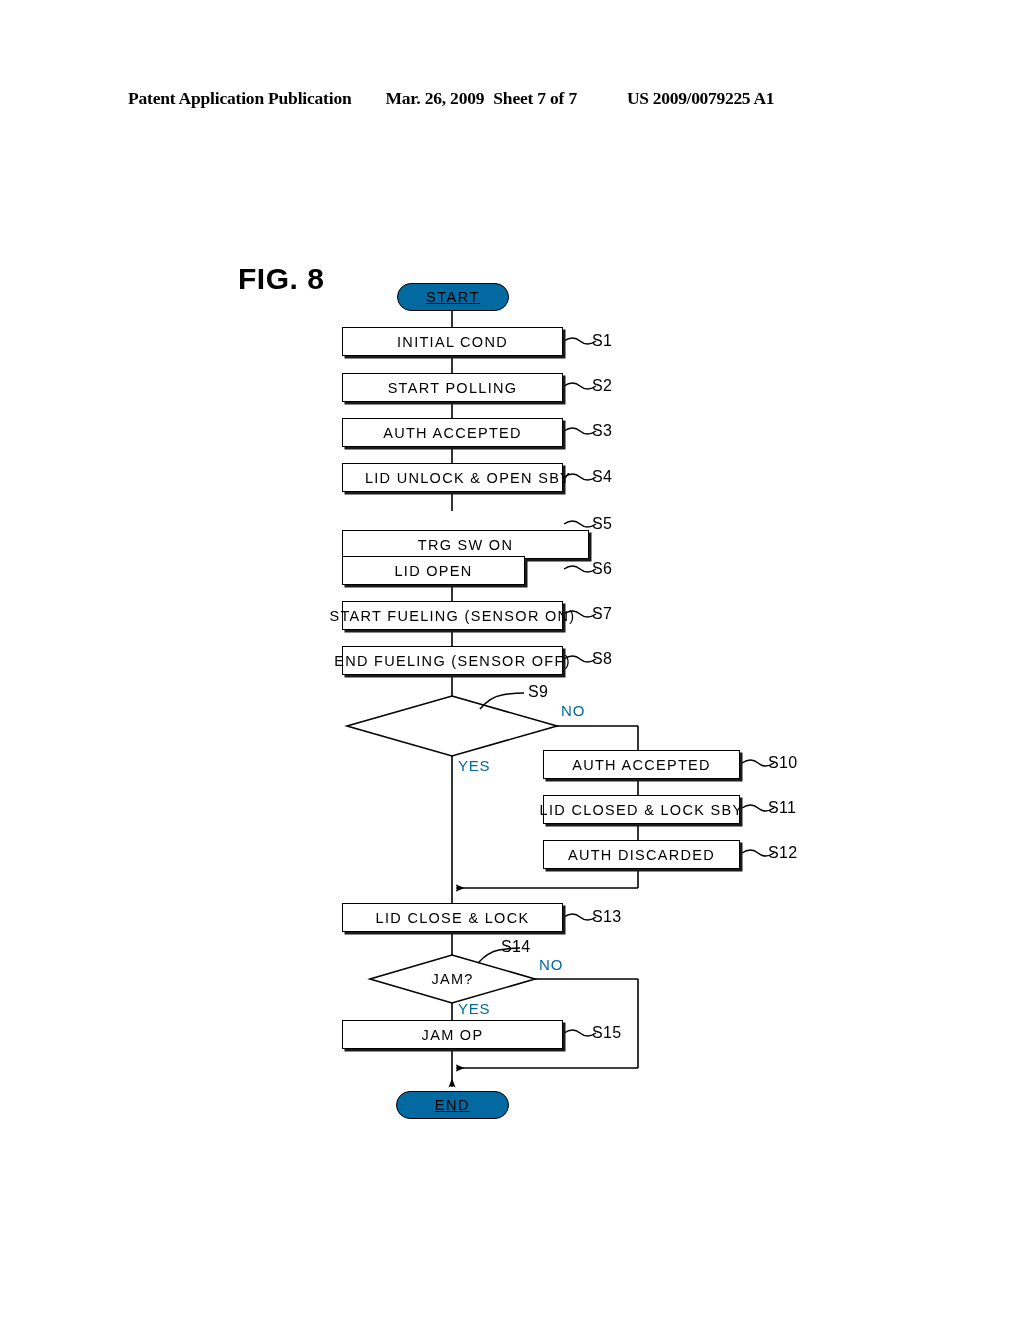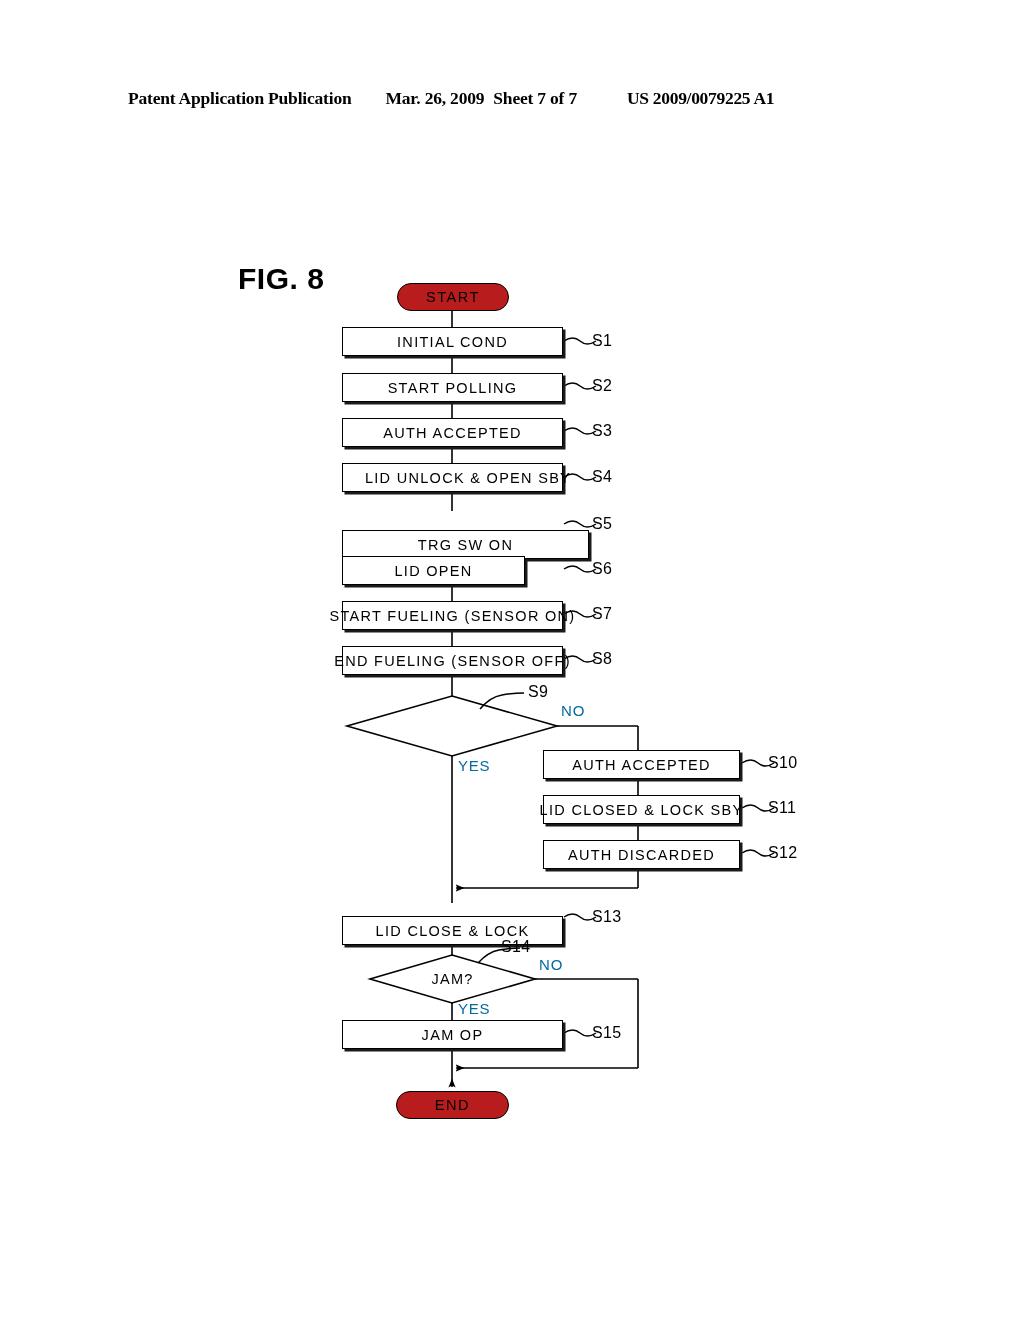--- a/index.html
+++ b/index.html
@@ -81,22 +81,23 @@
 
   .proc-box {
     border: 1.6px solid #000;
     background: #ffffff;
     box-shadow: 2.5px 2.5px 0 0 #1a1a1a;
   }
 
   .terminator {
     border: 1.8px solid #000;
     border-radius: 999px;
-    background: #b91c1c;
+    background: #0369a1;
     letter-spacing: 1.6px;
+    text-decoration: underline;
   }
 
   .decision-text {
     position: absolute;
     display: flex;
     align-items: center;
     justify-content: center;
     font-family: "Liberation Sans", sans-serif;
     font-size: 14.5px;
     letter-spacing: 1.2px;
@@ -253,21 +254,21 @@
   </div>
 
   <div class="node proc-box" style="left:543px; top:795px; width:197px; height:29px;">
     <span>LID CLOSED &amp; LOCK SBY</span>
   </div>
 
   <div class="node proc-box" style="left:543px; top:840px; width:197px; height:29px;">
     <span>AUTH DISCARDED</span>
   </div>
 
-  <div class="node proc-box" style="left:342px; top:903px; width:221px; height:29px;margin-top:13px;">
+  <div class="node proc-box" style="left:342px; top:903px; width:221px; height:29px;">
     <span>LID CLOSE &amp; LOCK</span>
   </div>
 
   <div class="decision-text" style="left:370px; top:966px; width:165px; height:26px;">JAM?</div>
 
   <div class="node proc-box" style="left:342px; top:1020px; width:221px; height:29px;">
     <span>JAM OP</span>
   </div>
 
   <div class="node terminator" style="left:396px; top:1091px; width:113px; height:28px;">

